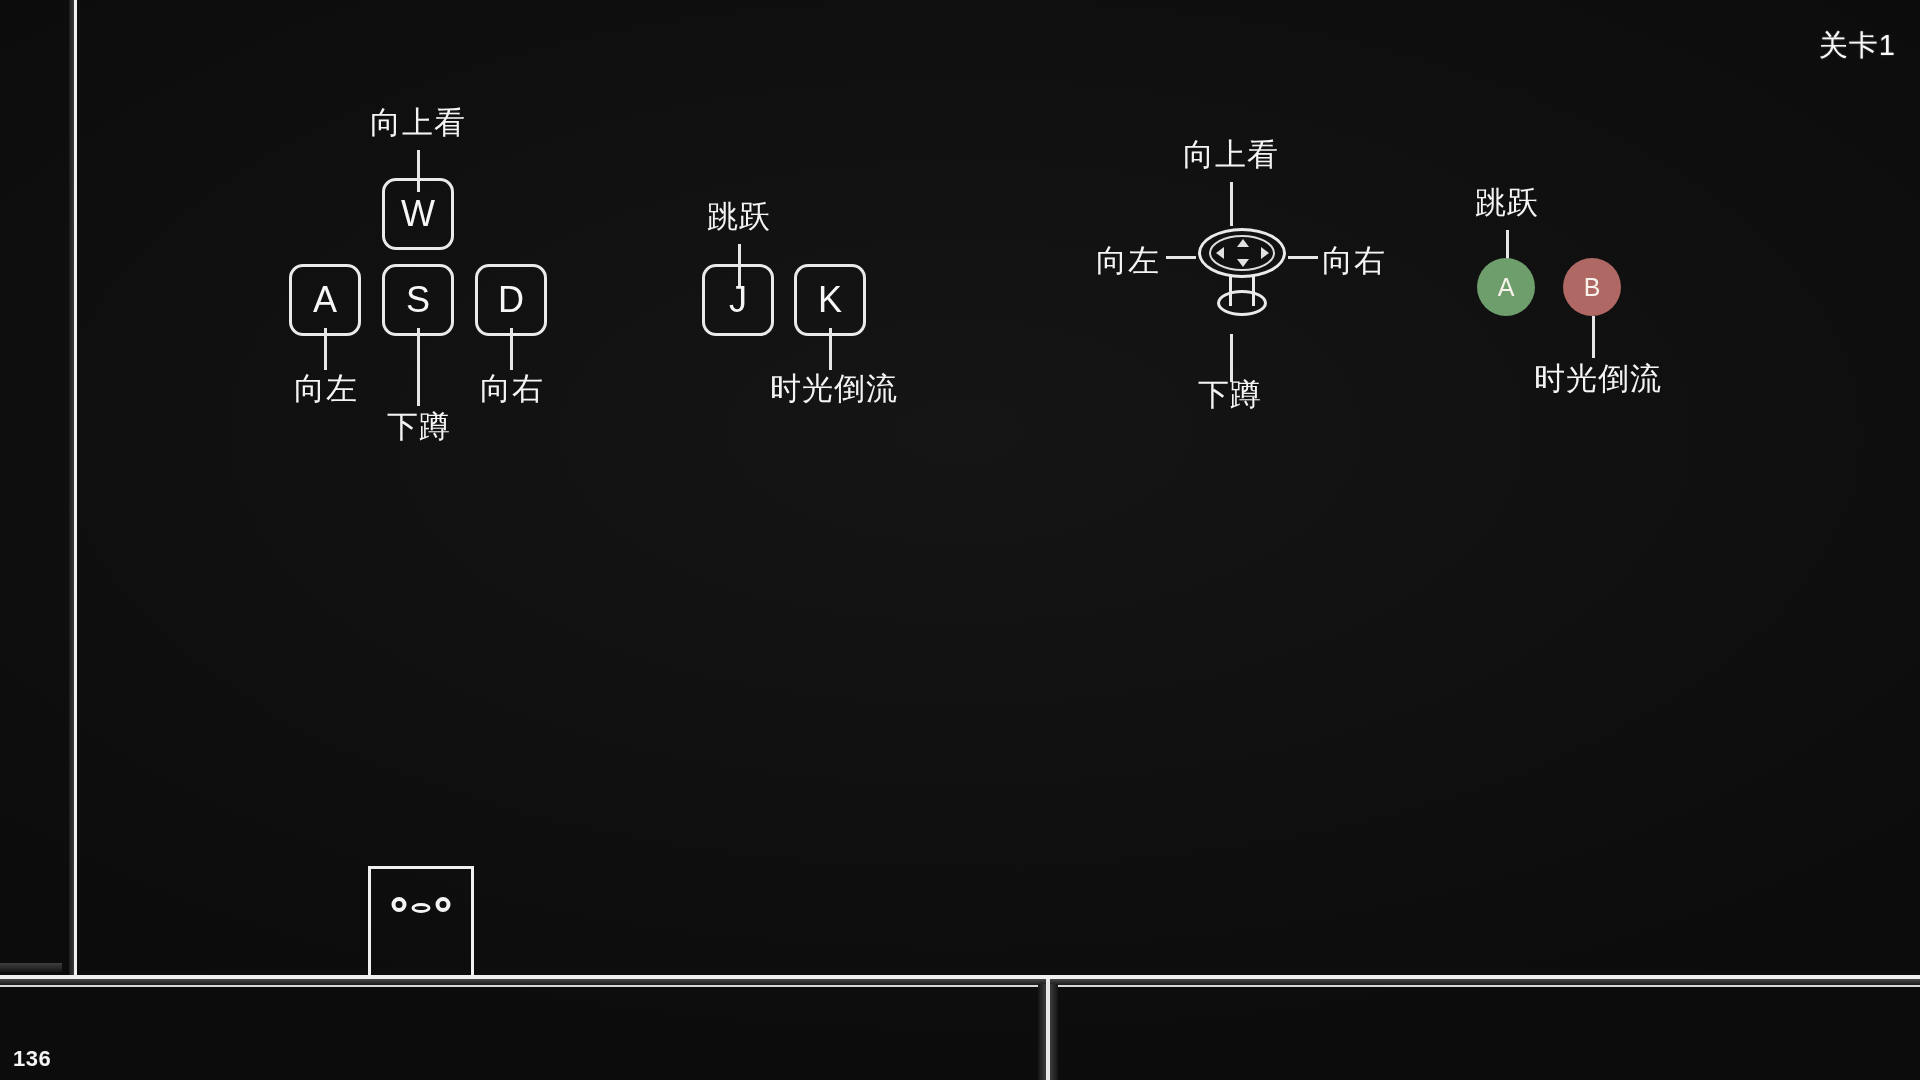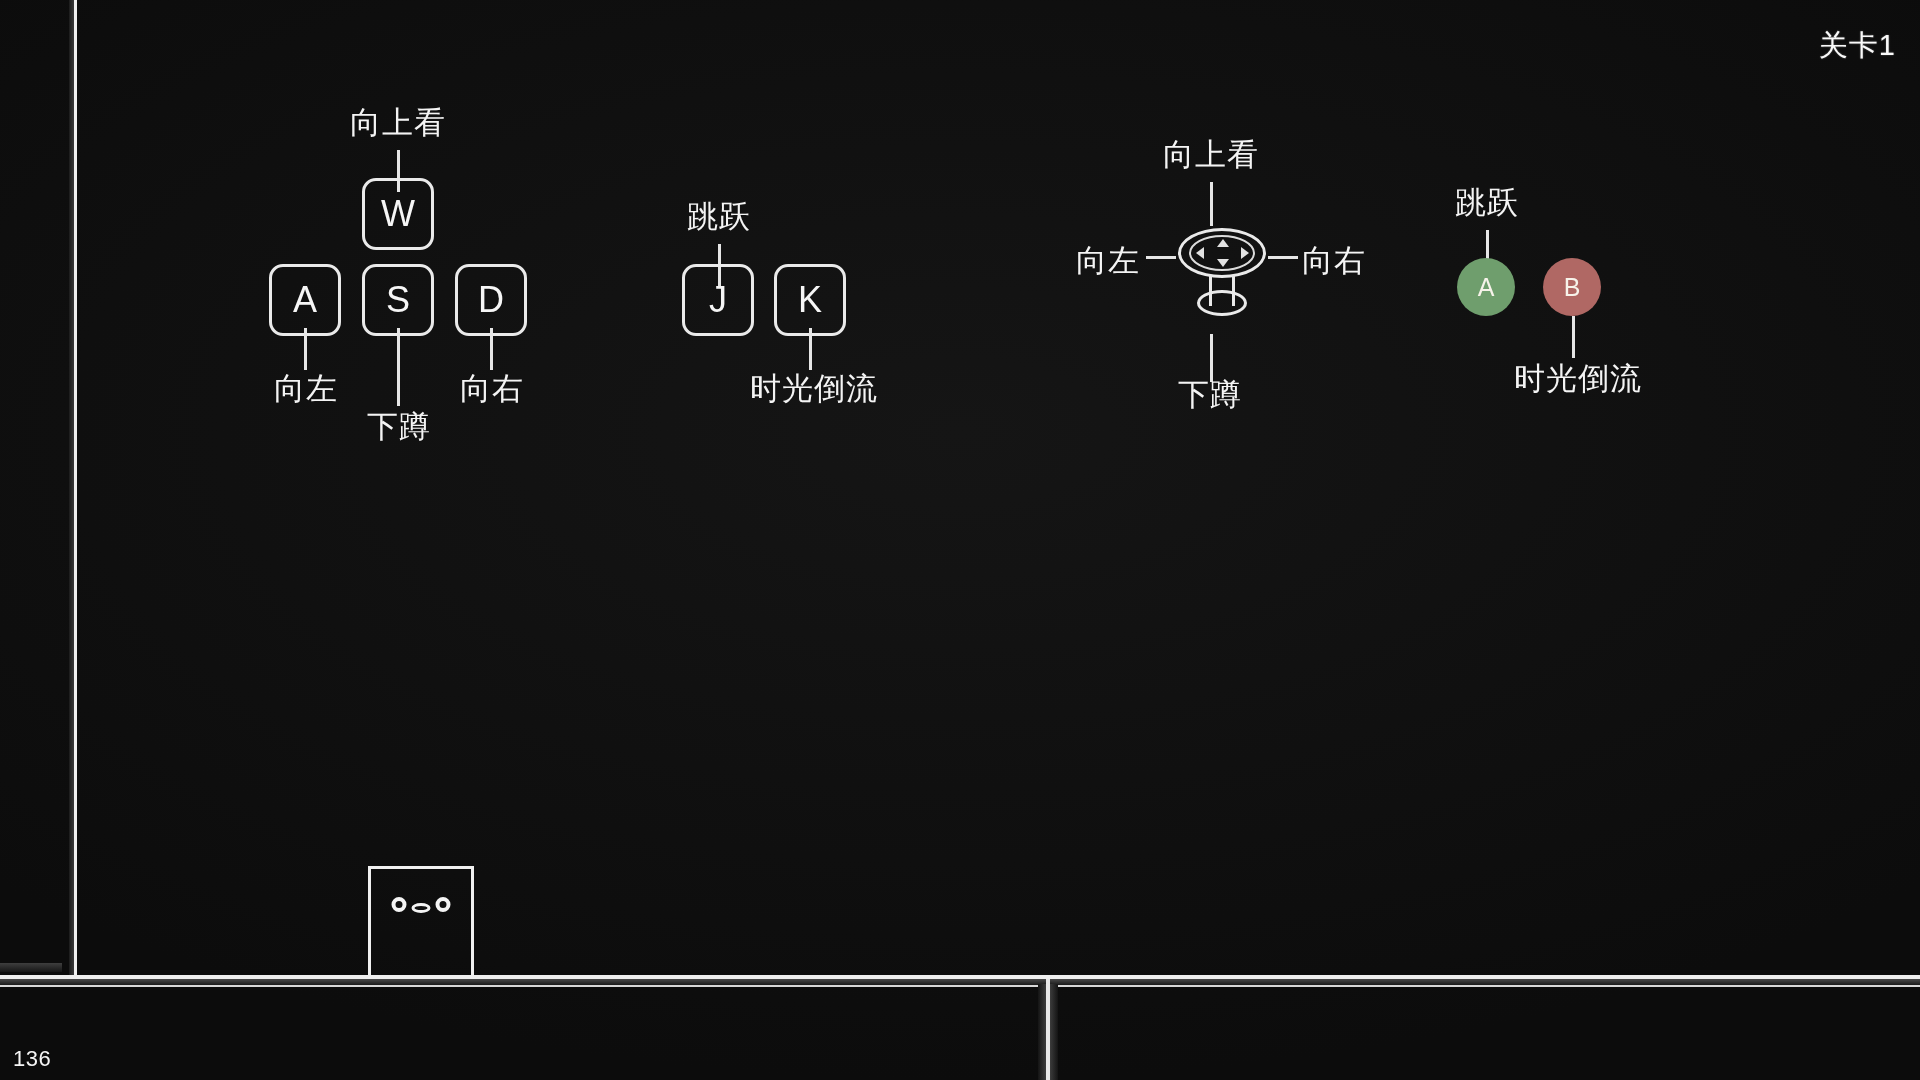--- a/index.html
+++ b/index.html
@@ -151,27 +151,27 @@
     background: #111;
     margin-top: 8px;
   }
 
   
   .counter {
     position: absolute;
     left: 13px;
     top: 1046px;
     font-size: 22px;
-    font-weight: normal;
+    font-weight: bold;
     color: #f5f5f5;
     letter-spacing: .5px;
   }
 
   
-  .hints { position: absolute; inset: 0; pointer-events: none; }
+  .hints { position: absolute; inset: 0; pointer-events: none; margin-left: 20px; }
 
   .key {
     position: absolute;
     width: 72px;
     height: 72px;
     border: 3px solid #eaeaea;
     border-radius: 14px;
     box-sizing: border-box;
     display: flex;
     align-items: center;

